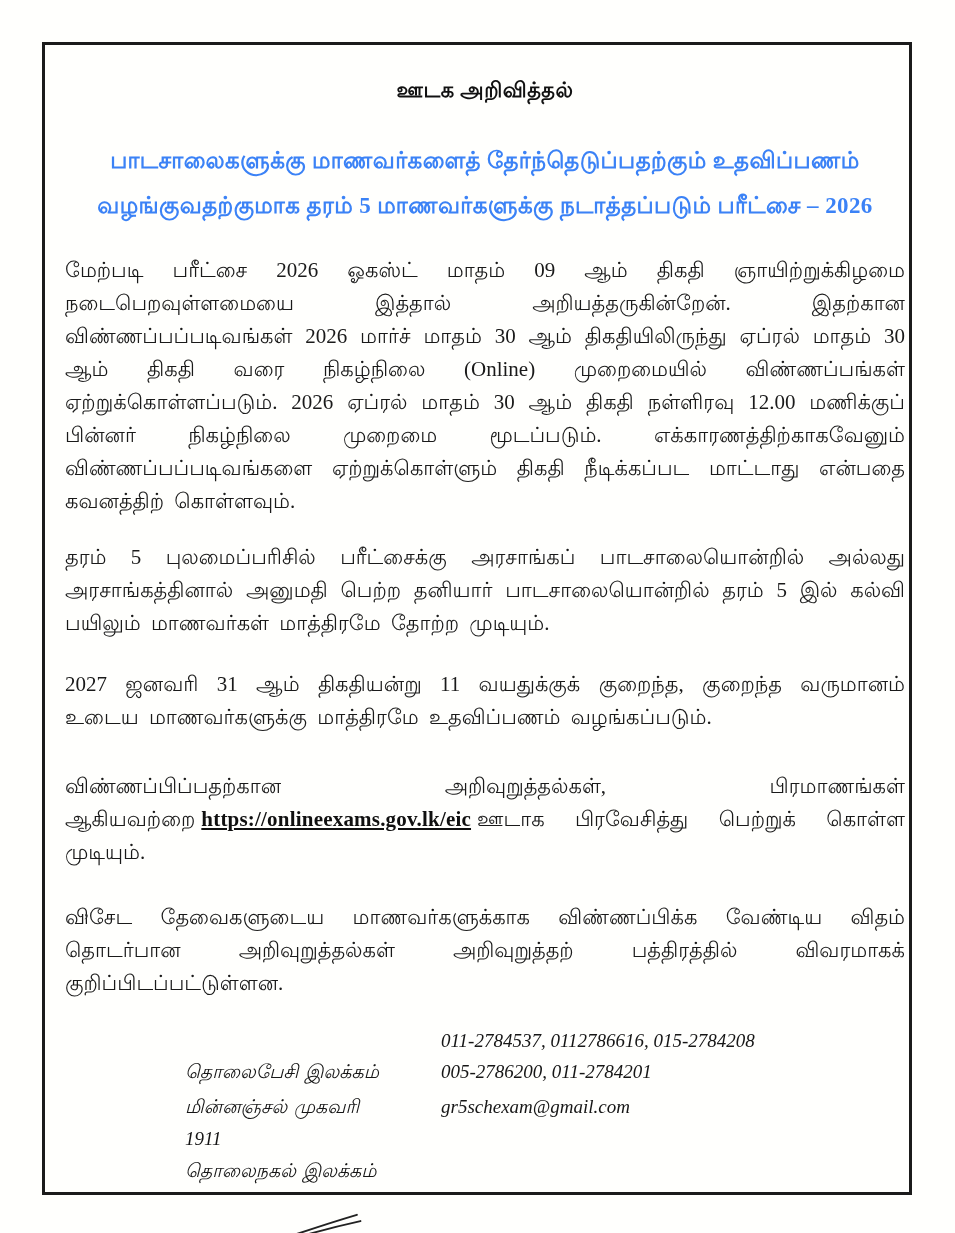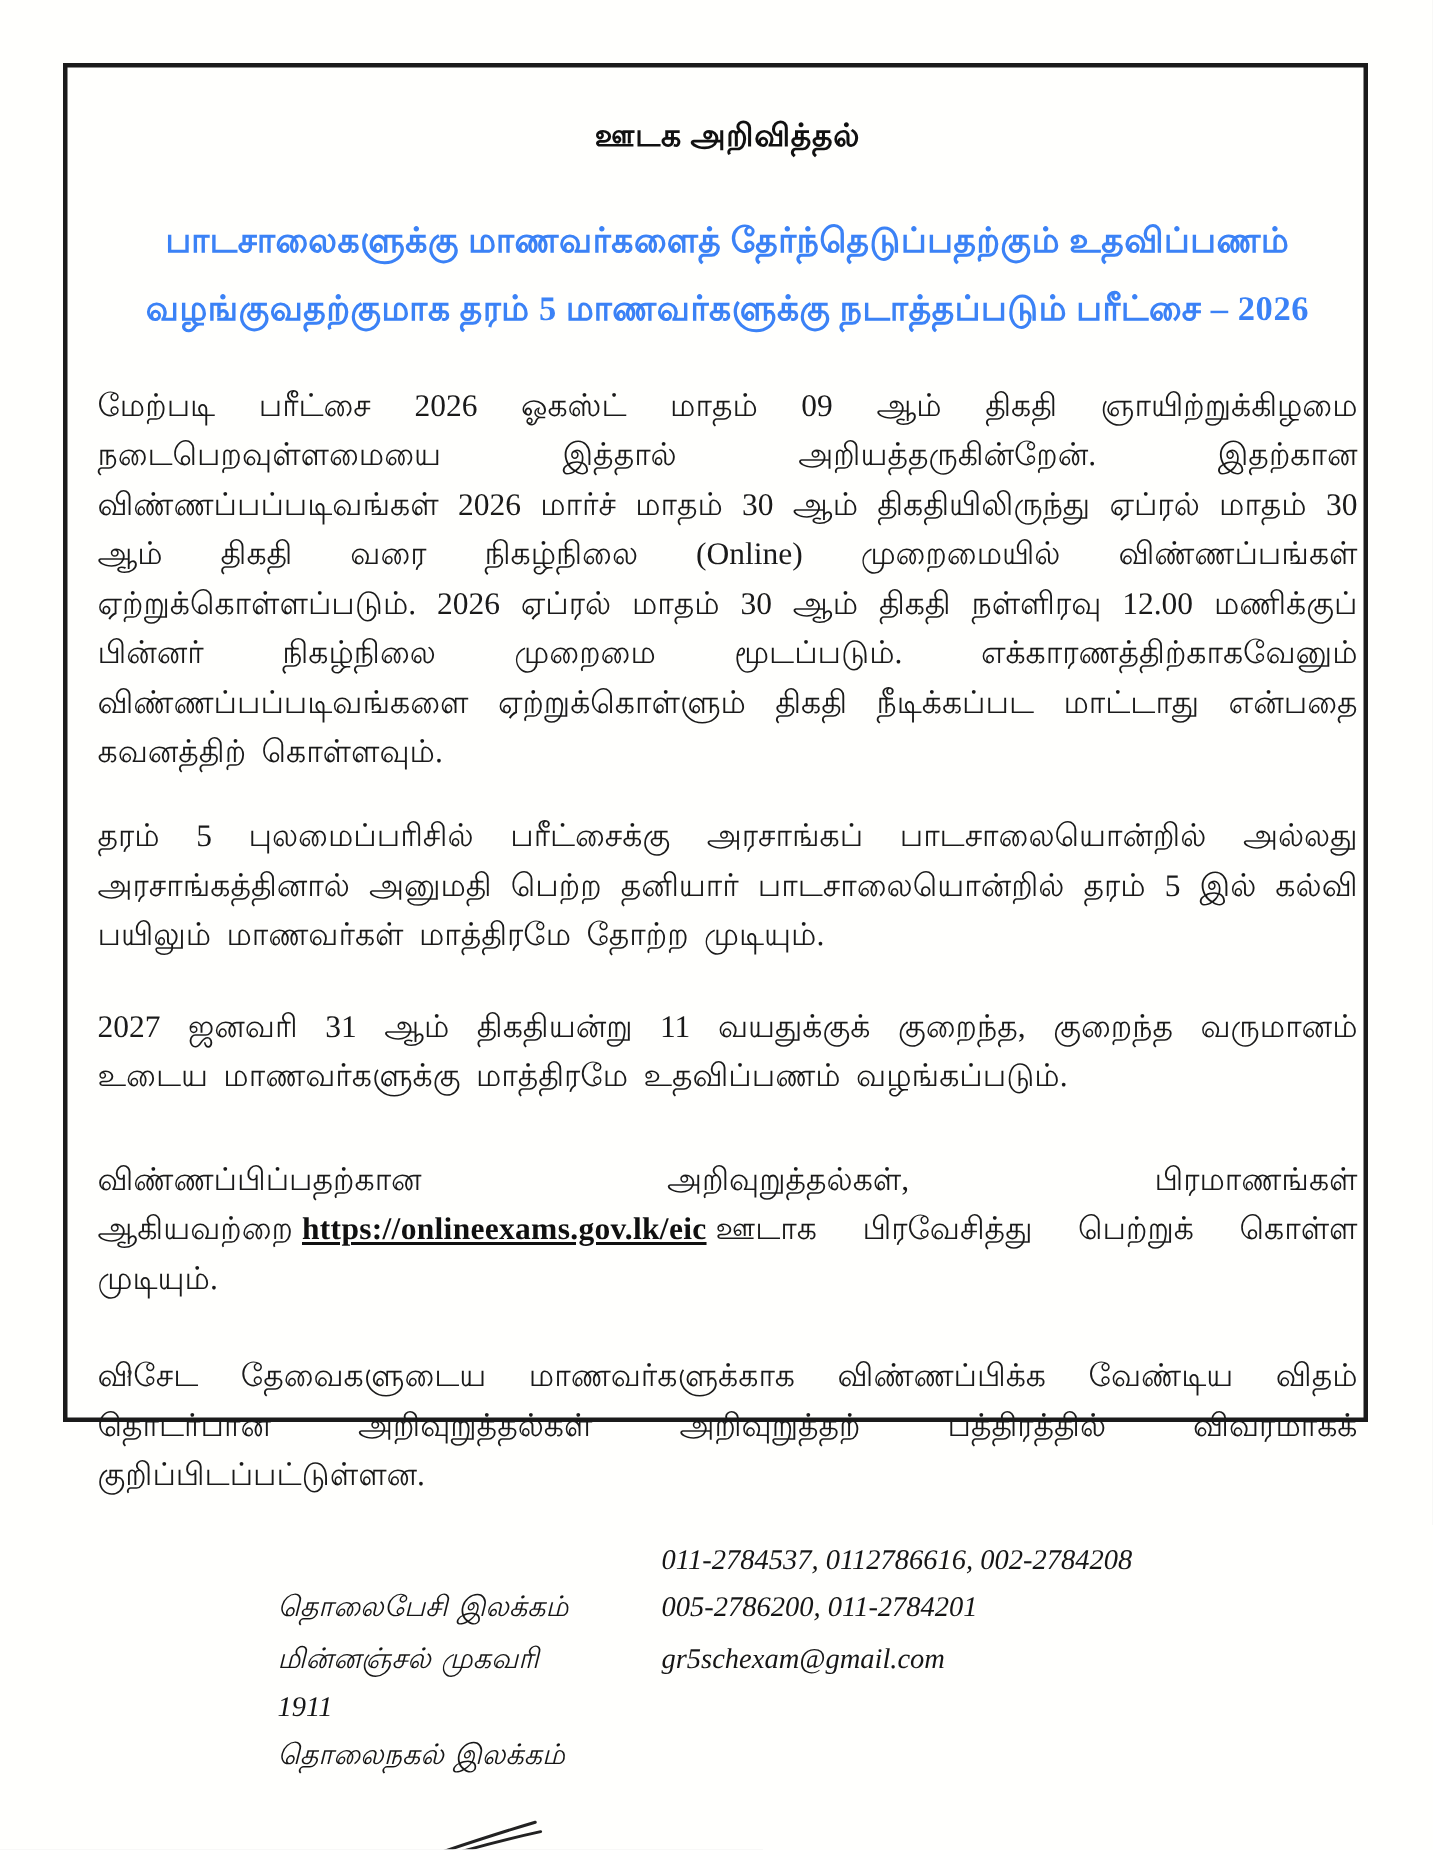--- a/index.html
+++ b/index.html
@@ -11,21 +11,21 @@
     background: #fffffd;
     font-family: "Liberation Serif", "DejaVu Serif", serif;
     color: #161616;
     overflow: hidden;
   }
   .frame {
     position: absolute;
     left: 42px;
     top: 42px;
     width: 870px;
-    height: 906px;
+    height: 1153px;
     border: 3px solid #1b1b1b;
     padding: 33px 4px 0 20px;
   }
   .notice-title {
     text-align: center;
     font-weight: bold;
     font-size: 21px;
     letter-spacing: 0.5px;
     color: #111;
   }
@@ -106,21 +106,21 @@
     <div class="para p4">
       <span>விண்ணப்பிப்பதற்கான அறிவுறுத்தல்கள், பிரமாணங்கள் ஆகியவற்றை</span><span class="url">https://onlineexams.gov.lk/eic</span><span>ஊடாக பிரவேசித்து பெற்றுக் கொள்ள முடியும்.</span>
     </div>
 
     <div class="para p5">விசேட தேவைகளுடைய மாணவர்களுக்காக விண்ணப்பிக்க வேண்டிய விதம் தொடர்பான அறிவுறுத்தல்கள் அறிவுறுத்தற் பத்திரத்தில் விவரமாகக் குறிப்பிடப்பட்டுள்ளன.</div>
 
     <div class="contacts">
       <div class="contact-row">
         <div class="contact-label">தொலைபேசி இலக்கம்</div>
         <div class="contact-value">
-          <div>011-2784537,  0112786616,  002-2784208</div>
+          <div>011-2784537,  0112786616,  015-2784208</div>
           <div>005-2786200,  011-2784201</div>
         </div>
       </div>
       <div class="contact-row gap">
         <div class="contact-label">மின்னஞ்சல் முகவரி</div>
         <div class="contact-value">gr5schexam@gmail.com</div>
       </div>
       <div class="contact-row">
         <div class="contact-value">1911</div>
       </div>

